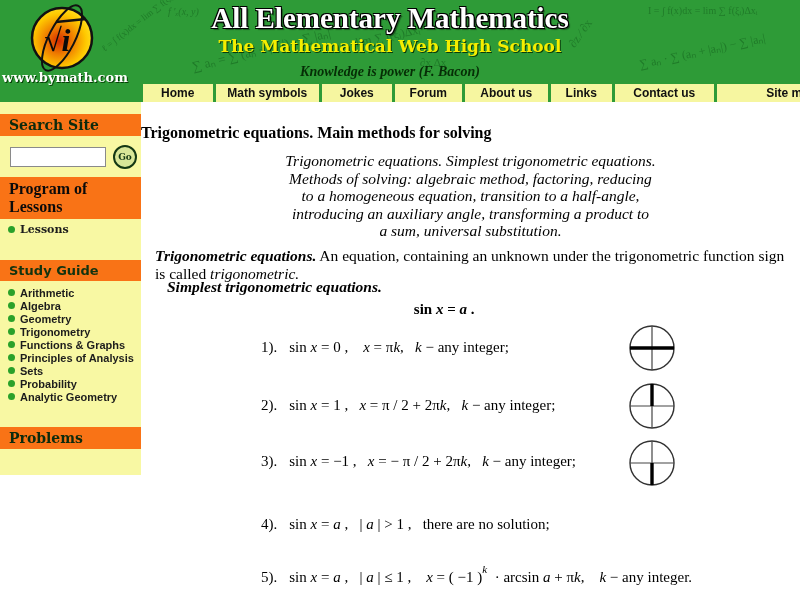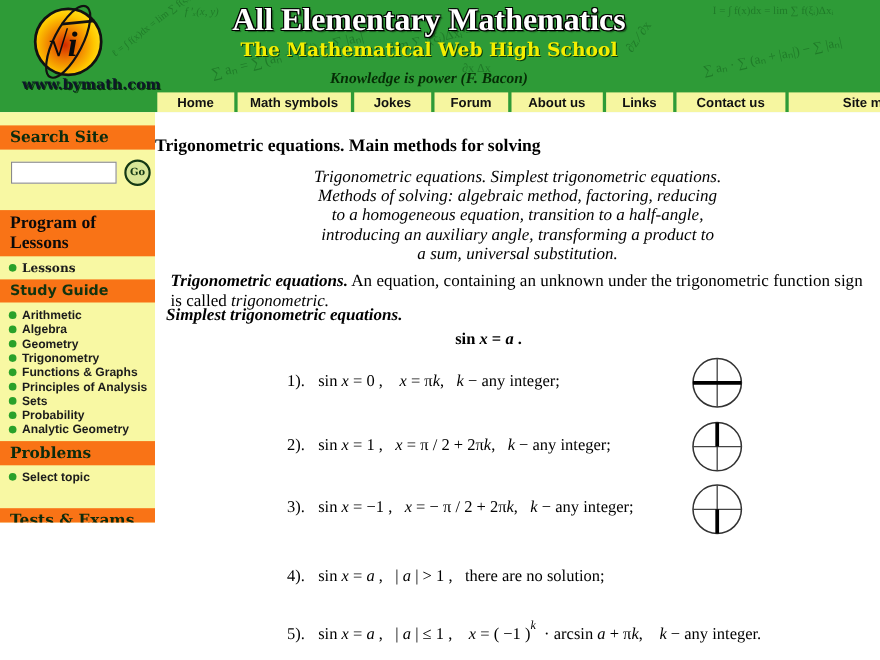--- a/index.html
+++ b/index.html
@@ -4,22 +4,22 @@
 <style>
   * { margin:0; padding:0; box-sizing:border-box; }
   html,body { width:800px; height:600px; background:#fff; }
   body { font-family:"Liberation Sans", sans-serif; position:relative; overflow:hidden; }
   #page { position:absolute; left:0; top:0; width:800px; height:600px; }
 
   
   .header { position:absolute; left:0; top:0; width:800px; height:102px; background:#2e9b37; overflow:hidden; }
   .decor { position:absolute; color:#14611d; opacity:.55; font-family:"Liberation Serif", serif; white-space:nowrap; pointer-events:none; }
   .logo { position:absolute; left:26px; top:4px; }
-  .site-url { position:absolute; left:2px; top:70px; width:144px; text-align:right;
-      font-family:"DejaVu Serif", serif; font-weight:bold; font-size:13px; color:#0f172a;
+  .site-url { position:absolute; left:2px; top:70px; width:144px; text-align:left;
+      font-family:"DejaVu Serif", serif; font-weight:bold; font-size:13px; color:#ffffff;
       text-shadow:1px 1px 0 #064006; }
   .h-title { position:absolute; left:155px; top:2px; width:470px; text-align:center;
       font-family:"Liberation Serif", serif; font-weight:bold; font-size:29px; color:#ffffff;
       text-shadow:-1px -1px 0 #000,1px -1px 0 #000,-1px 1px 0 #000,1px 1px 0 #000,2px 2px 1px rgba(0,0,0,.45); }
   .h-sub { position:absolute; left:155px; top:36px; width:470px; text-align:center;
       font-family:"DejaVu Serif", serif; font-weight:bold; font-size:17px; color:#f5ee00;
       text-shadow:1px 1px 0 #0a3c0a; }
   .h-motto { position:absolute; left:155px; top:64px; width:470px; text-align:center;
       font-family:"Liberation Serif", serif; font-weight:bold; font-style:italic; font-size:14px; color:#062d06; }
 
@@ -36,30 +36,30 @@
   .sb-band.sans { font-family:"DejaVu Sans", sans-serif; font-weight:bold; font-size:13px; color:#12330f; }
   .search-row { margin:9px 0 0 10px; height:24px; display:flex; align-items:center; gap:7px; }
   .search-input { width:96px; height:20px; border:1px solid #8a8a8a; background:#fff; font-size:11px; padding:0 3px; }
   .go-btn { width:24px; height:24px; border-radius:50%; border:2px solid #143814; background:#d8e698;
       color:#143814; font-size:9px; font-weight:bold; font-family:"DejaVu Serif", serif; cursor:pointer;
       display:flex; align-items:center; justify-content:center; }
   .sb-item { display:flex; align-items:center; gap:5px; padding-left:8px; height:13px;
       font-size:11px; font-weight:bold; color:#1c1c1c; cursor:pointer; }
   .sb-item .bullet { width:7px; height:7px; border-radius:50%; background:#2aa12a; flex:0 0 auto; }
   .sb-item.serif { font-family:"DejaVu Serif", serif; }
-  .m-t4{margin-top:4px} .m-t5{margin-top:5px} .m-t8{margin-top:4px} .m-t10{margin-top:22px}
+  .m-t4{margin-top:4px} .m-t5{margin-top:5px} .m-t8{margin-top:24px} .m-t10{margin-top:8px}
 
   
   .content { position:absolute; left:141px; top:102px; width:659px; height:498px; background:#fff;
       font-family:"Liberation Serif", serif; color:#000; }
   .c-title { position:absolute; top:22px; left:0; width:100%; text-align:left; font-weight:bold; font-size:16px; }
   .c-lede { position:absolute; top:50px; left:0; width:100%; text-align:center; font-style:italic;
       font-size:15.5px; line-height:17.5px; white-space:pre-line; }
   .c-para { position:absolute; top:145px; left:14px; right:2px; font-size:15.5px; white-space:pre-wrap; }
-  .c-subhead { position:absolute; top:176px; left:10px; font-size:15.5px; font-weight:bold; font-style:italic; }
+  .c-subhead { position:absolute; top:176px; left:26px; font-size:15.5px; font-weight:bold; font-style:italic; }
   .c-eq { position:absolute; top:199px; left:0; width:92%; text-align:center; font-weight:bold; font-size:15px; white-space:pre; }
   .eq-item { position:absolute; left:120px; height:18px; font-size:15px; white-space:pre; display:flex; }
   .eq-item .num { margin-right:12px; }
   .circle-diagram { position:absolute; left:487px; }
   .it { font-style:italic; }
   .bd { font-weight:bold; }
   .sup { font-size:11px; position:relative; top:-9px; }
 </style>
 </head>
 <body>

